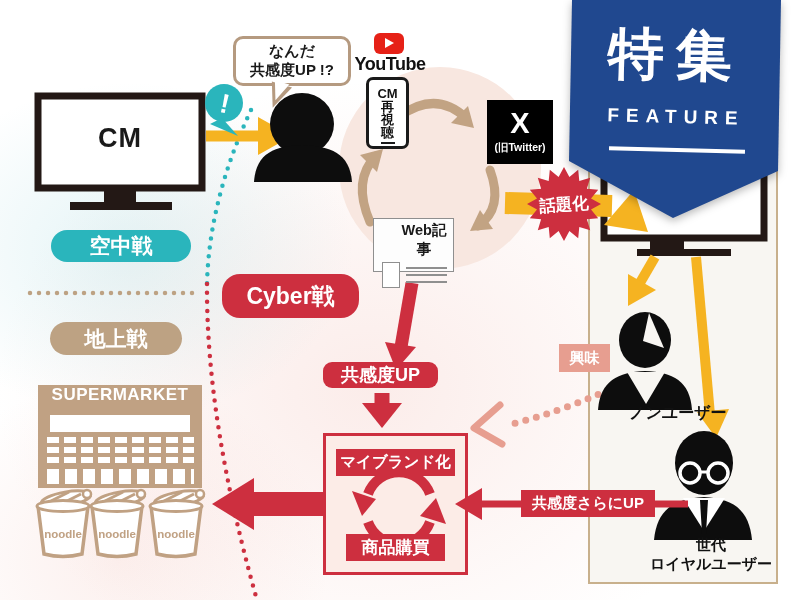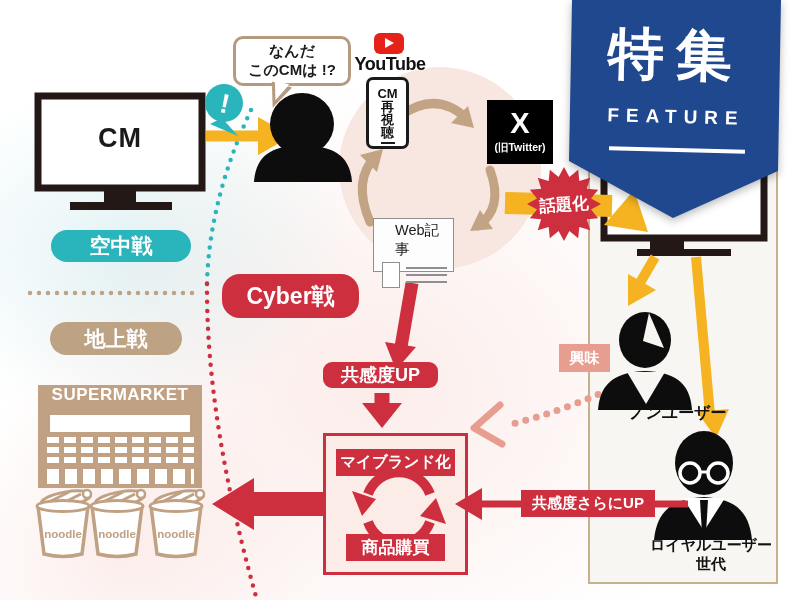--- a/index.html
+++ b/index.html
@@ -32,21 +32,21 @@
   
   .phone{left:366px;top:77px;width:37px;height:66px;background:#fff;border:3px solid #1a1a1a;border-radius:7px;
     display:flex;flex-direction:column;align-items:center;justify-content:center;font-weight:800;font-size:13px;line-height:1.02;color:#111;}
   .phone::after{content:"";position:absolute;bottom:2px;left:50%;width:14px;margin-left:-7px;height:2px;background:#1a1a1a;}
   
   .xbox{left:487px;top:100px;width:66px;height:64px;background:#000;color:#fff;display:flex;flex-direction:column;align-items:center;justify-content:center;}
   .xbox .x1{font-size:29px;font-weight:800;line-height:1;}
   .xbox .x2{font-size:10.5px;font-weight:700;margin-top:3px;}
   
   .webbox{left:373px;top:218px;width:79px;height:52px;background:#fdfdfd;border:1.5px solid #8f8f8f;}
-  .webbox .wt{font-size:14.5px;font-weight:400;color:#1a1a1a;margin-top:2px;margin-left:21px;}
+  .webbox .wt{text-align:center;font-size:14.5px;font-weight:700;color:#1a1a1a;margin-top:2px;margin-left:21px;}
   .webbox .row{display:flex;margin:3px 6px 0 8px;}
   .webbox .pic{width:16px;height:24px;border:1.5px solid #8f8f8f;background:#fff;}
   .webbox .lines{flex:1;margin-left:6px;display:flex;flex-direction:column;justify-content:space-around;padding:2px 0;}
   .webbox .lines i{display:block;height:2px;background:#8f8f8f;}
   
   .bursttext{left:528px;top:194px;width:72px;text-align:center;color:#fff;font-weight:800;font-size:16.5px;transform:rotate(-4deg);}
   
   .empathy{left:323px;top:362px;width:115px;height:26px;font-size:18px;border-radius:9px;}
   .empathy-more{left:521px;top:490px;width:134px;height:27px;font-size:15px;}
   .interest{left:559px;top:344px;width:51px;height:28px;background:#e79e90;color:#fff;display:flex;align-items:center;justify-content:center;font-weight:800;font-size:15px;}
@@ -203,21 +203,21 @@
     <polygon id="burst-star" fill="#cd2f3f" points="601.0,204.0 591.0,209.4 598.2,218.2 586.9,219.3 590.2,230.2 579.3,226.9 578.2,238.2 569.4,231.0 564.0,241.0 558.6,231.0 549.8,238.2 548.7,226.9 537.8,230.2 541.1,219.3 529.8,218.2 537.0,209.4 527.0,204.0 537.0,198.6 529.8,189.8 541.1,188.7 537.8,177.8 548.7,181.1 549.8,169.8 558.6,177.0 564.0,167.0 569.4,177.0 578.2,169.8 579.3,181.1 590.2,177.8 586.9,188.7 598.2,189.8 591.0,198.6"></polygon>
   </svg>
 
   <div class="abs tvlabel" style="left:41px;top:123px;width:158px;">CM</div>
   <div class="abs pill air">空中戦</div>
   <div class="abs pill ground">地上戦</div>
   <div class="abs pill cyber">Cyber戦</div>
 
   <div class="abs bubble">
     <span>なんだ</span>
-    <span>このCMは !?</span>
+    <span>共感度UP !?</span>
   </div>
   <div class="abs tailA"></div>
   <div class="abs tailB"></div>
 
   <div class="abs yt-btn"></div>
   <div class="abs yt-text">YouTube</div>
 
   <div class="abs phone">
     <span>CM</span>
     <span>再</span>
@@ -259,22 +259,22 @@
 
   <svg class="layer" viewBox="0 0 800 600">
     <line x1="688" y1="504" x2="480" y2="504" stroke="#cd2f3f" stroke-width="7"></line>
     <polygon points="482,488 482,520 455,504" fill="#cd2f3f"></polygon>
   </svg>
   <div class="abs redbox empathy-more">共感度さらにUP</div>
 
   <div class="abs interest">興味</div>
   <div class="abs nonuser-label">ノンユーザー</div>
   <div class="abs loyal-label">
+    <div>世代</div>
     <div>ロイヤルユーザー</div>
-    <div>世代</div>
   </div>
 
   <div class="abs store">
     <div class="name">SUPERMARKET</div>
     <div class="awning"></div>
     <div class="winrow" style="top:52px;"></div>
     <div class="winrow" style="top:62px;"></div>
     <div class="winrow" style="top:72px;"></div>
     <div class="doorrow"></div>
   </div>

